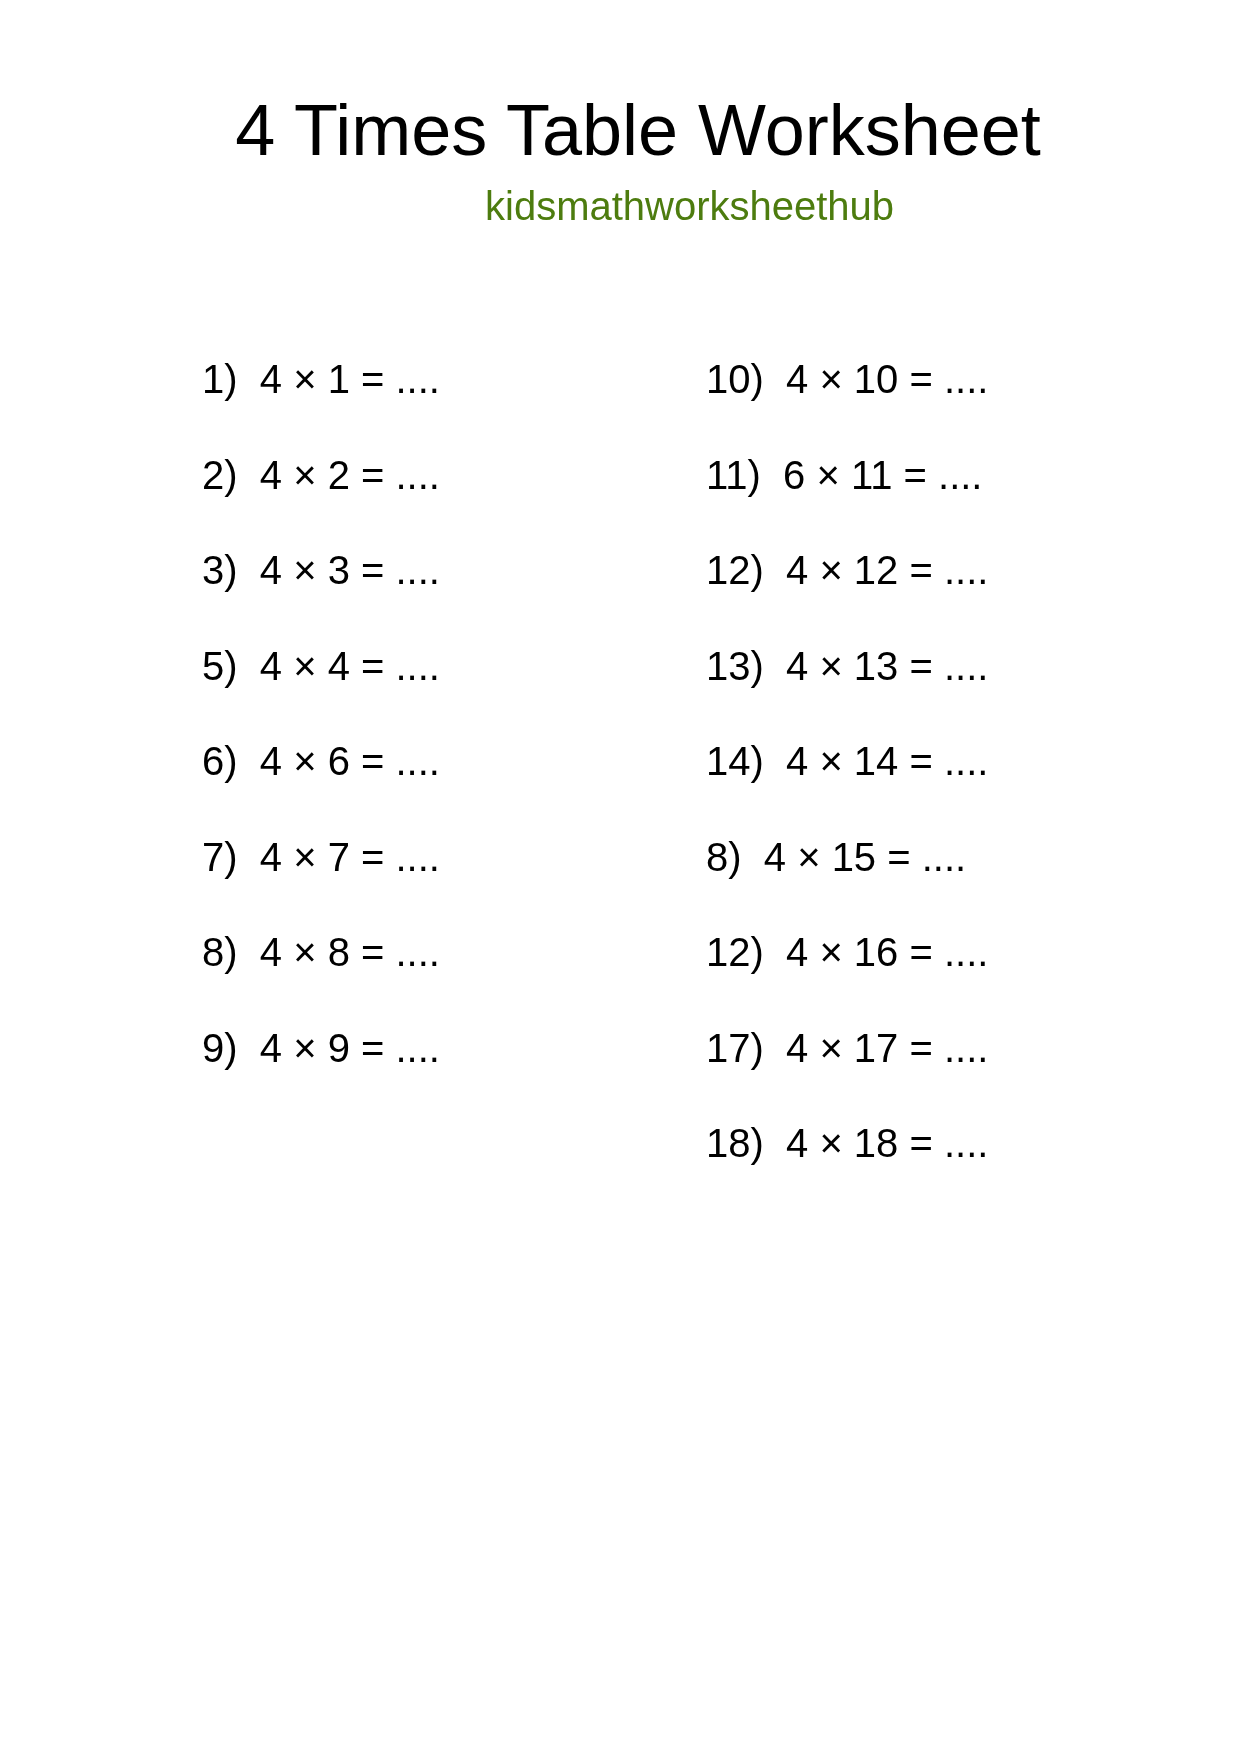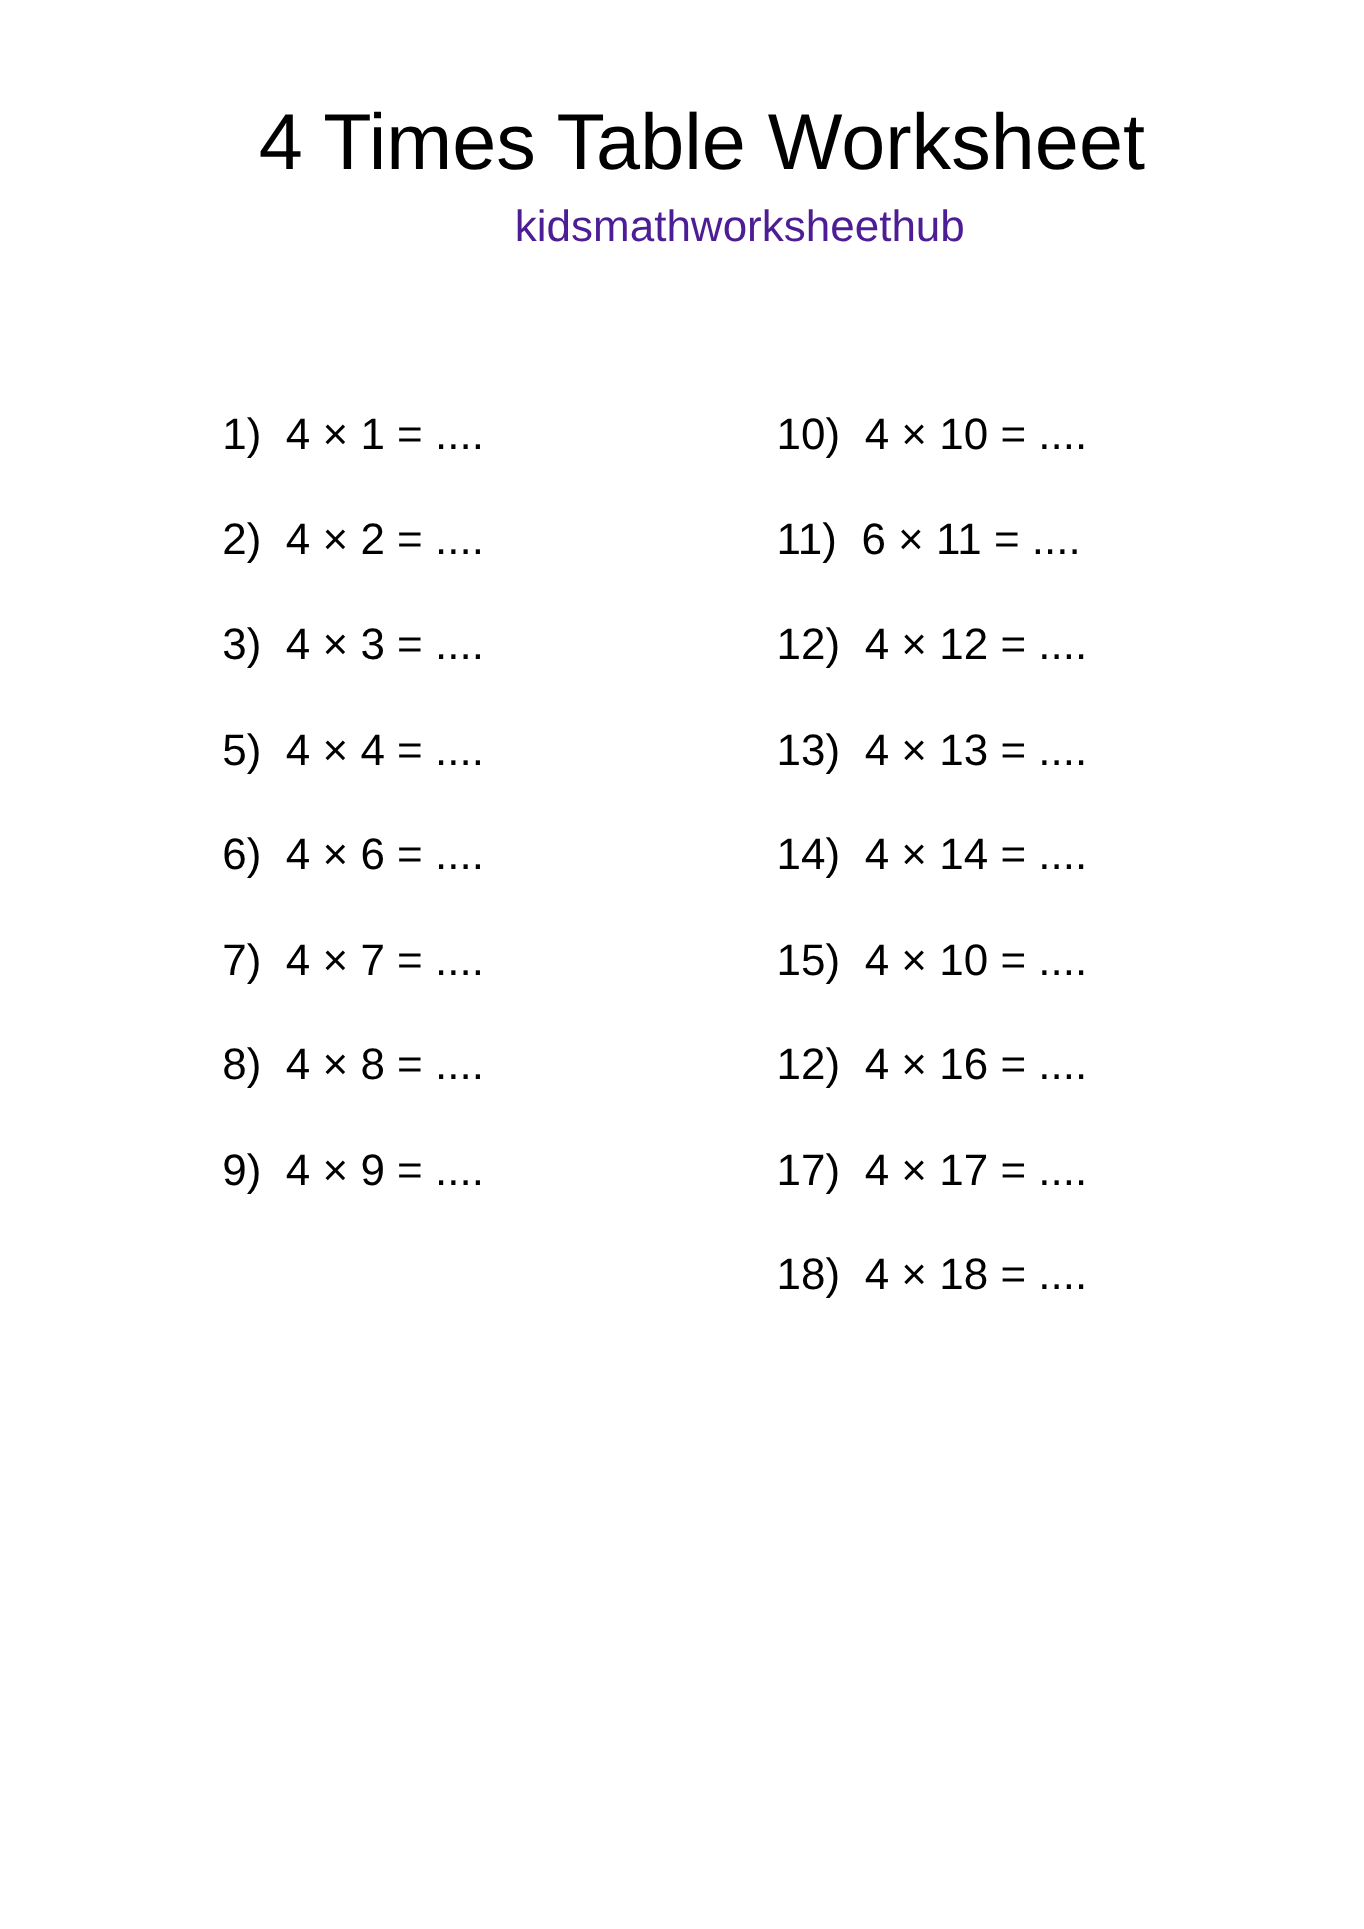--- a/index.html
+++ b/index.html
@@ -1,19 +1,19 @@
 <!DOCTYPE html>
 <html><head>
 <meta charset="utf-8">
 <style>
   html, body { margin:0; padding:0; background:#ffffff; }
   body { width:1240px; height:1754px; position:relative; overflow:hidden; font-family:"Liberation Sans", sans-serif; color:#000; }
   .title { position:absolute; left:0; width:1240px; top:98px; text-align:center; font-size:72px; line-height:64px; padding-left:36px; box-sizing:border-box; }
-  .subtitle { position:absolute; left:468px; top:183px; font-size:40px; line-height:46px; color:#4c1d95; }
-  .col { position:absolute; top:355px;margin-top:16px; }
+  .subtitle { position:absolute; left:485px; top:183px; font-size:40px; line-height:46px; color:#4d7c0f; }
+  .col { position:absolute; top:355px; }
   .col.left { left:202px; }
   .col.right { left:706px; }
   .item { height:95.5px; font-size:40px; line-height:48px; white-space:pre; }
 </style>
 </head>
 <body>
 
 <div class="title">4 Times Table Worksheet</div>
 <div class="subtitle">kidsmathworksheethub</div>
 
@@ -27,17 +27,17 @@
   <div class="item">8)  4 × 8 = ....</div>
   <div class="item">9)  4 × 9 = ....</div>
 </div>
 
 <div class="col right">
   <div class="item">10)  4 × 10 = ....</div>
   <div class="item">11)  6 × 11 = ....</div>
   <div class="item">12)  4 × 12 = ....</div>
   <div class="item">13)  4 × 13 = ....</div>
   <div class="item">14)  4 × 14 = ....</div>
-  <div class="item">15)  4 × 10 = ....</div>
+  <div class="item">8)  4 × 15 = ....</div>
   <div class="item">12)  4 × 16 = ....</div>
   <div class="item">17)  4 × 17 = ....</div>
   <div class="item">18)  4 × 18 = ....</div>
 </div>
 
 </body></html>

